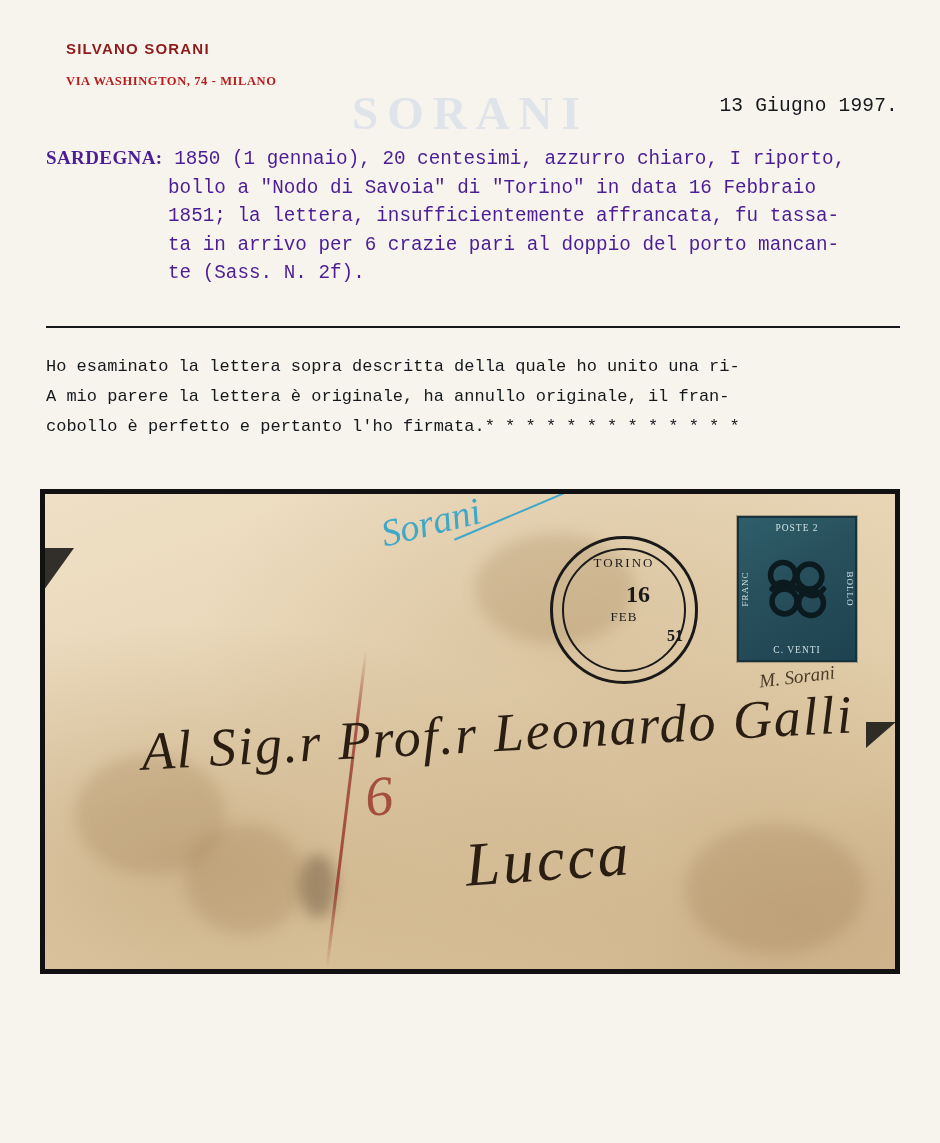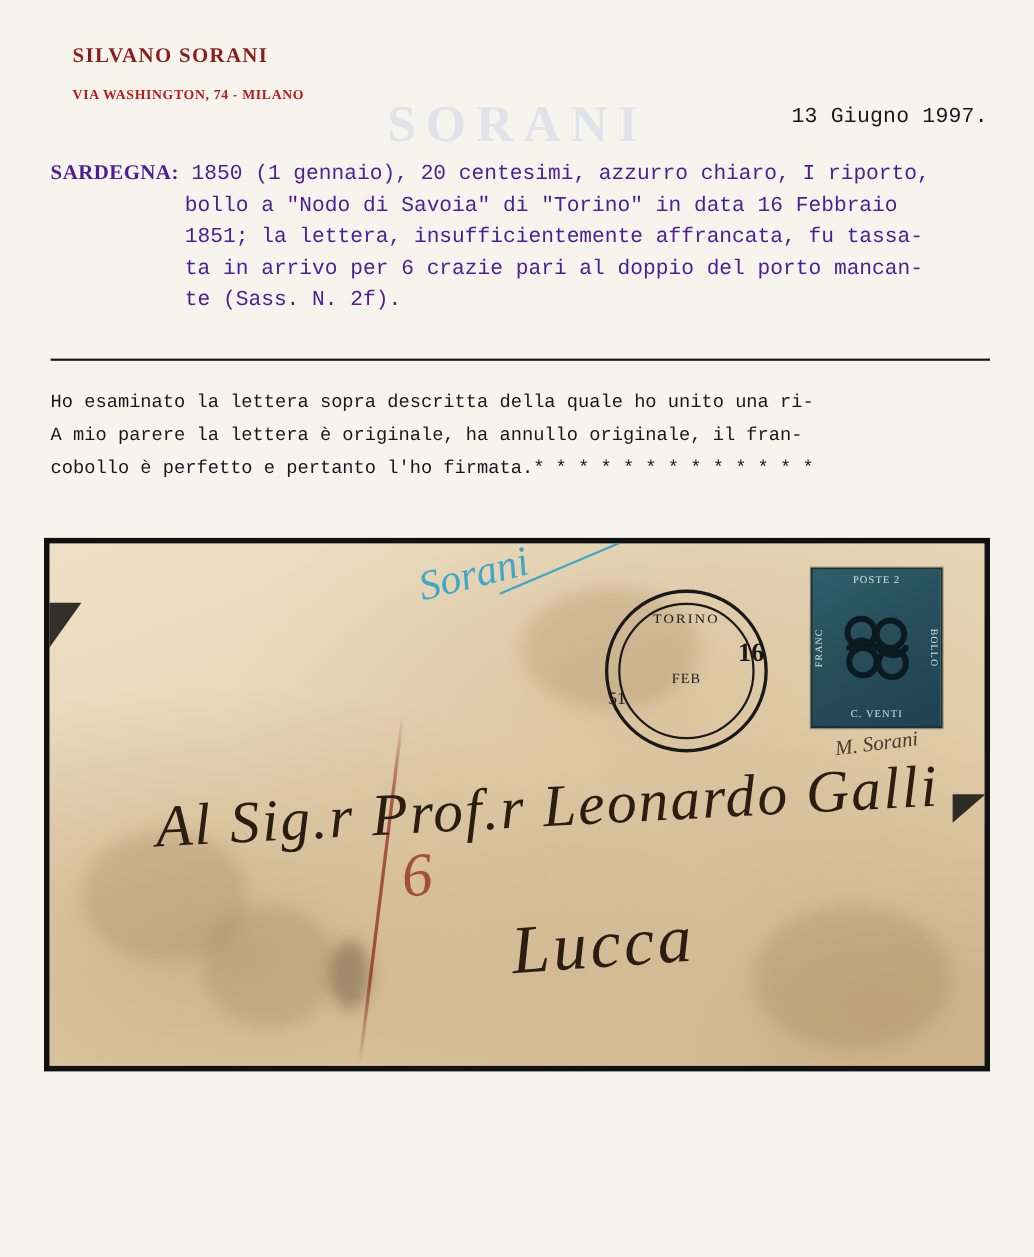--- a/index.html
+++ b/index.html
@@ -21,22 +21,22 @@
   }
 
   
   .letterhead {
     position: absolute;
     left: 66px;
     top: 40px;
     width: 420px;
   }
   .lh-name {
-    font-family: Liberation Serif, serif;
-    font-size: 19px;
+    font-family: Liberation Sans, sans-serif;
+    font-size: 15px;
     letter-spacing: 1.2px;
     color: #8e1b1b;
     font-weight: bold;
   }
   .lh-addr {
     font-family: "Liberation Serif", serif;
     font-size: 12.5px;
     letter-spacing: 0.6px;
     color: #b91c1c;
     font-weight: bold;
@@ -223,41 +223,41 @@
     left: 0; right: 0; top: 16px;
     text-align: center;
     font-family: "Liberation Serif", serif;
     font-size: 13px;
     letter-spacing: 2px;
     transform: scaleY(.9);
   }
   .postmark .pm-day {
     position: absolute;
     left: 0; right: 0; top: 42px;
-    text-align: right;
+    text-align: center;
     font-family: "Liberation Serif", serif;
     font-size: 24px;
     font-weight: bold;
     padding-left: 28px;
   }
   .postmark .pm-mon {
     position: absolute;
     left: 0; right: 0; top: 70px;
     text-align: center;
     font-family: "Liberation Serif", serif;
     font-size: 13px;
     letter-spacing: 1px;
   }
   .postmark .pm-yr {
     position: absolute;
     left: 0; right: 12px; top: 88px;
-    text-align: left;
+    text-align: right;
     font-family: "Liberation Serif", serif;
     font-size: 16px;
-    font-weight: normal;
+    font-weight: bold;
   }
 
   .ink {
     position: absolute;
     color: #2a1d12;
     font-family: "Liberation Serif", serif;
     font-style: italic;
     white-space: nowrap;
   }
   .addr1 {

